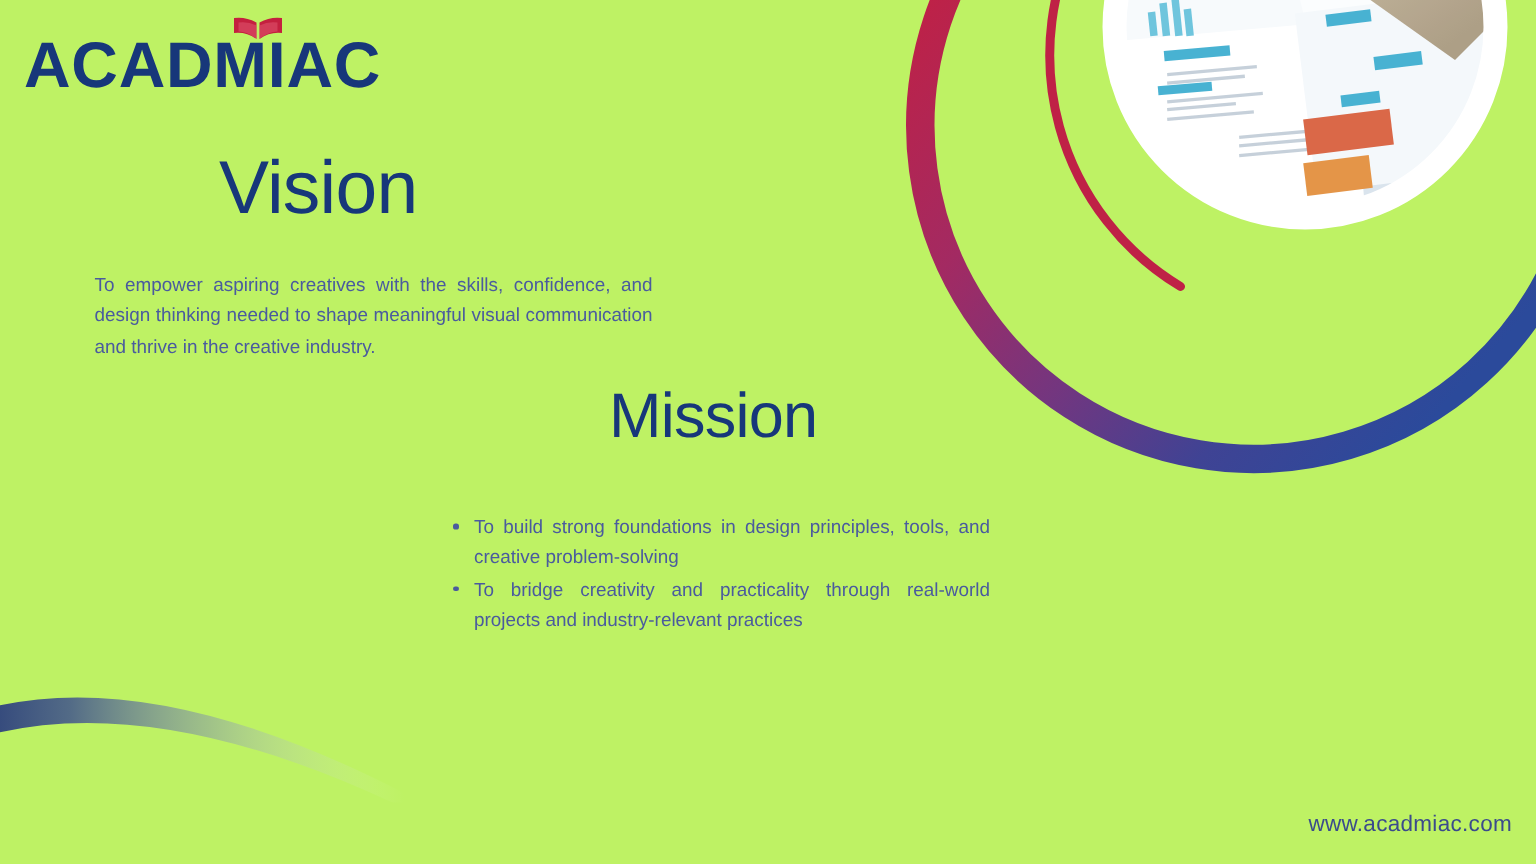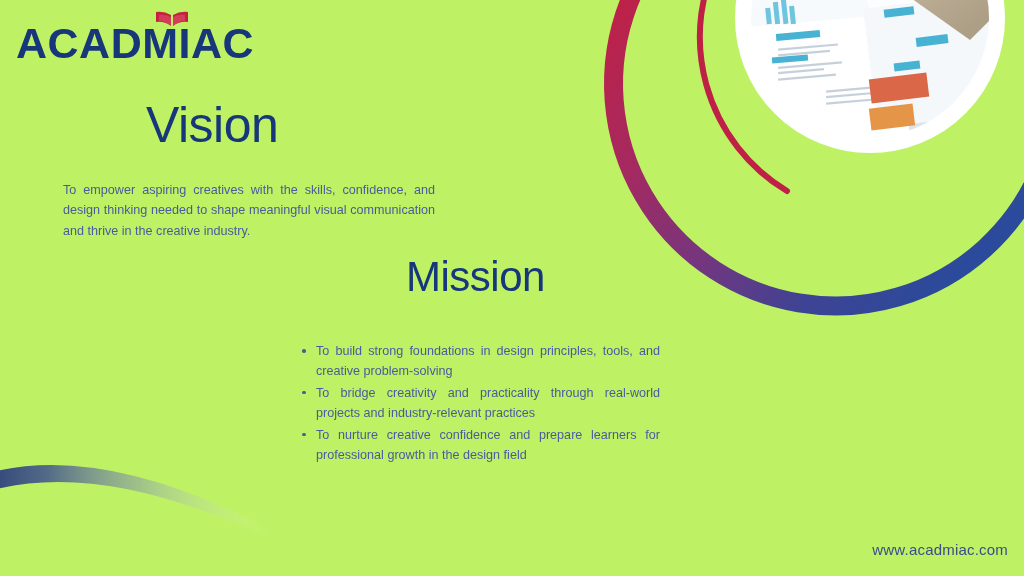--- a/index.html
+++ b/index.html
@@ -267,18 +267,17 @@
     </svg>
   </div>
 
   <div class="heading" id="vision-heading">Vision</div>
   <p id="vision-body">To empower aspiring creatives with the skills, confidence, and design thinking needed to shape meaningful visual communication and thrive in the creative industry.</p>
 
   <div class="heading" id="mission-heading">Mission</div>
   <ul id="mission-list">
     <li>To build strong foundations in design principles, tools, and creative problem-solving</li>
     <li>To bridge creativity and practicality through real-world projects and industry-relevant practices</li>
-    <li>To nurture creative confidence and prepare learners for professional growth in the design field</li>
   </ul>
 
   <div id="site-url">www.acadmiac.com</div>
 
 </div>
 
 </body></html>

